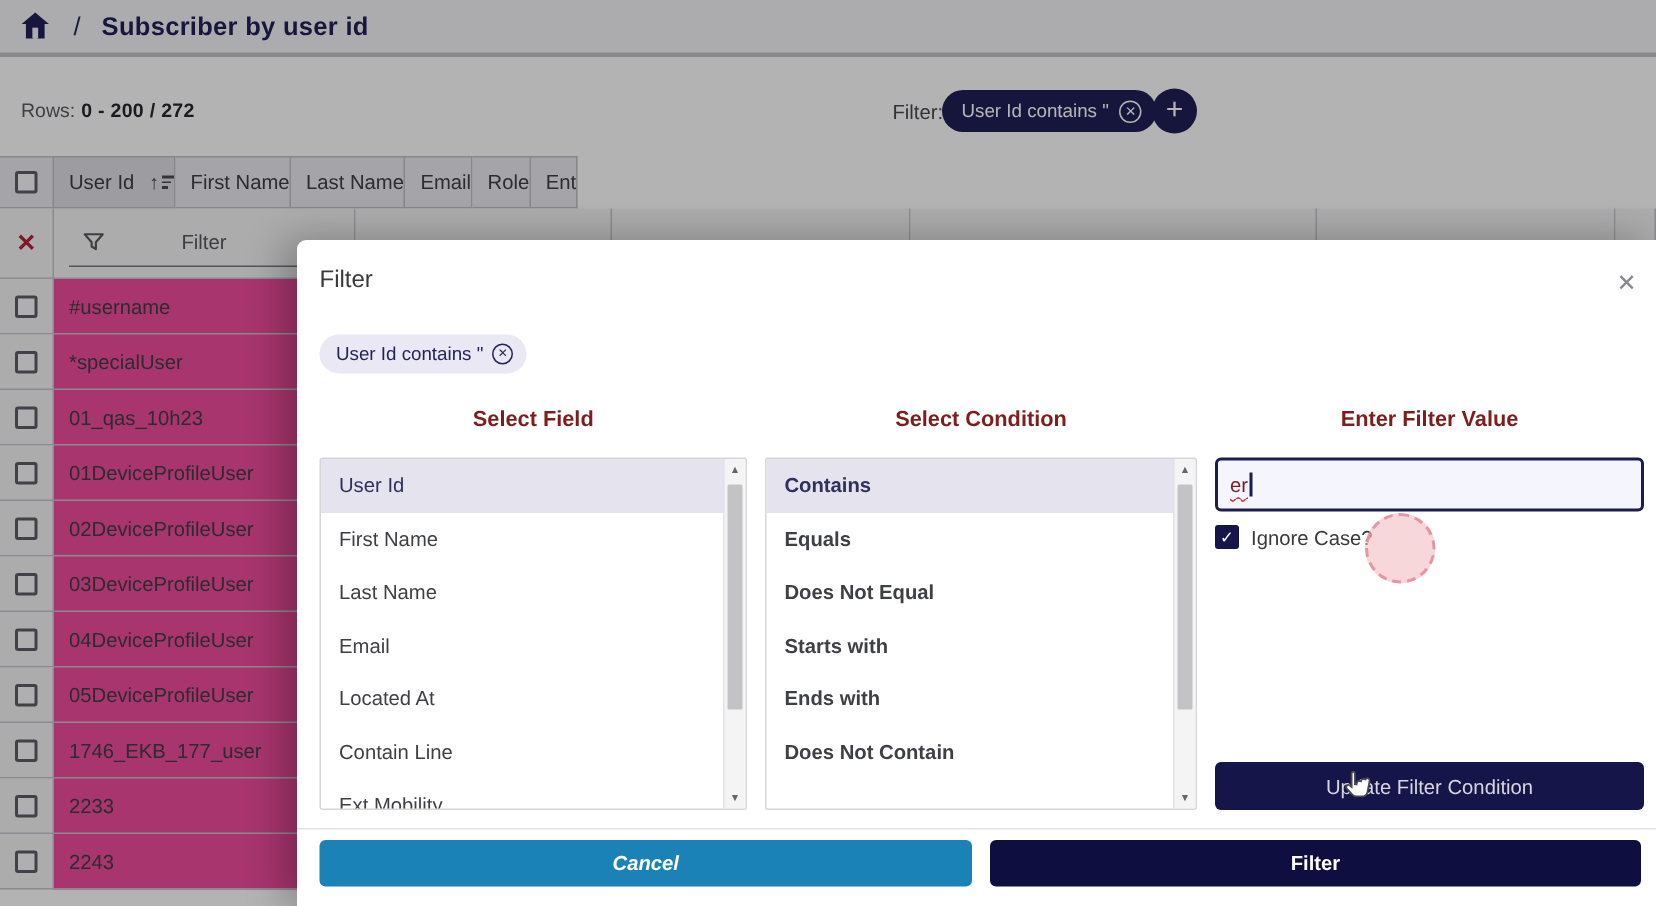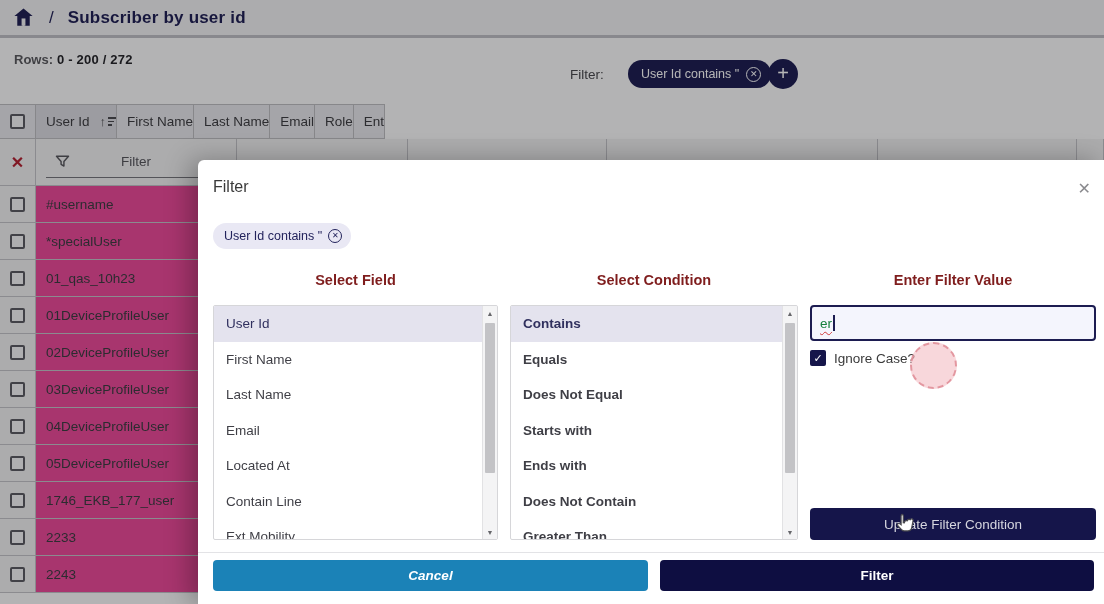--- a/index.html
+++ b/index.html
@@ -8,23 +8,23 @@
   .page { position:absolute; inset:0; width:1104px; height:604px; overflow:hidden; }
 
   
   .topbar { position:absolute; top:0; left:0; right:0; height:38px; background:#f2f2f4;
             border-bottom:3px solid #bfbfc4; display:flex; align-items:center; padding-left:10px; z-index:1; }
   .home-btn { width:26px; height:26px; display:flex; align-items:center; justify-content:center; }
   .crumb-sep { margin-left:13px; font-size:17px; color:#1d1d52; }
   .page-title { margin-left:14px; font-size:17px; font-weight:bold; color:#1d1d52; letter-spacing:.2px; }
 
   
-  .rows-info { position:absolute; left:14px; top:52px; font-size:13px; color:#58585c; z-index:1;font-weight:bold; }
+  .rows-info { position:absolute; left:14px; top:66px; font-size:13px; color:#58585c; z-index:1; }
   .rows-info b { color:#232327; margin-left:4px; letter-spacing:.2px; }
-  .filter-label { position:absolute; left:570px; top:67px; font-size:13.5px; color:#47474b; z-index:1; }
+  .filter-label { position:absolute; left:595px; top:67px; font-size:13.5px; color:#47474b; z-index:1; }
   .filter-chip { position:absolute; left:628px; top:60px; height:28px; border-radius:14px; background:#1c1c51;
                  color:#fff; font-size:12.5px; display:inline-flex; align-items:center; gap:7px; padding:0 10px 0 13px; z-index:1; }
   .chip-x { width:15px; height:15px; border:1.4px solid #fff; border-radius:50%; display:flex; align-items:center;
             justify-content:center; font-size:9px; line-height:1; color:#fff; }
   .add-filter-btn { position:absolute; left:768px; top:59px; width:30px; height:30px; border-radius:50%;
                     background:#1c1c51; color:#fff; font-size:20px; display:flex; align-items:center;
                     justify-content:center; z-index:1; padding-bottom:2px; }
 
   
   .table { position:absolute; top:104px; left:0; width:1104px; z-index:1; }
@@ -75,21 +75,21 @@
   .listbox.field { left:15px; width:285px; } .listbox.cond { left:312px; width:288px;font-weight:bold; }
   .opt { height:35.5px; line-height:35.5px; padding-left:12px; font-size:13.5px; color:#3f3f46; white-space:nowrap; }
   .opt.selected { background:#e4e3ee; color:#30305e; }
   .scrollbar { position:absolute; right:0; top:0; bottom:0; width:15px; background:#f4f4f5; border-left:1px solid #e2e2e4; }
   .sb-arrow { height:14px; display:flex; align-items:center; justify-content:center; font-size:7px; color:#66666a; }
   .sb-down { position:absolute; bottom:0; left:0; right:0; }
   .sb-thumb { position:absolute; left:2px; right:2px; top:17px; height:150px; background:#c3c3c6; border-radius:1px; }
 
   .value-input { position:absolute; left:612px; top:145px; width:286px; height:36px; border:2px solid #1c1c51;
                  border-radius:4px; background:#f4f5fd; display:flex; align-items:center; padding-left:8px; }
-  .value-text { font-size:13.5px; color:#15803d; text-decoration:underline wavy #d03a3a; text-decoration-thickness:1px;
+  .value-text { font-size:13.5px; color:#7f1d1d; text-decoration:underline wavy #d03a3a; text-decoration-thickness:1px;
                 text-underline-offset:3px; }
   .caret { width:1.5px; height:16px; background:#1c1c51; margin-left:1px; }
 
   .ignore-case { position:absolute; left:612px; top:190px; display:flex; align-items:center; gap:8px; }
   .cbx-checked { width:16px; height:16px; background:#15154a; border-radius:2px; color:#fff; font-size:11px;
                  display:flex; align-items:center; justify-content:center; }
   .ignore-label { font-size:13.5px; color:#3a3a3a; }
   .pink-circle { position:absolute; left:712px; top:182px; width:47px; height:47px; border-radius:50%;
                  background:rgba(243,182,190,0.55); border:2px dashed rgba(225,145,155,0.9); }
 
@@ -346,21 +346,20 @@
     </div>
 
     <div class="listbox cond">
       <div>
           <div class="opt selected">Contains</div>
           <div class="opt">Equals</div>
           <div class="opt">Does Not Equal</div>
           <div class="opt">Starts with</div>
           <div class="opt">Ends with</div>
           <div class="opt">Does Not Contain</div>
-          <div class="opt">Greater Than</div>
         </div>
       <div class="scrollbar">
         <div class="sb-arrow">▲</div>
         <div class="sb-thumb"></div>
         <div class="sb-arrow sb-down">▼</div>
       </div>
     </div>
 
     <div class="value-input">
       <span class="value-text">er</span>

